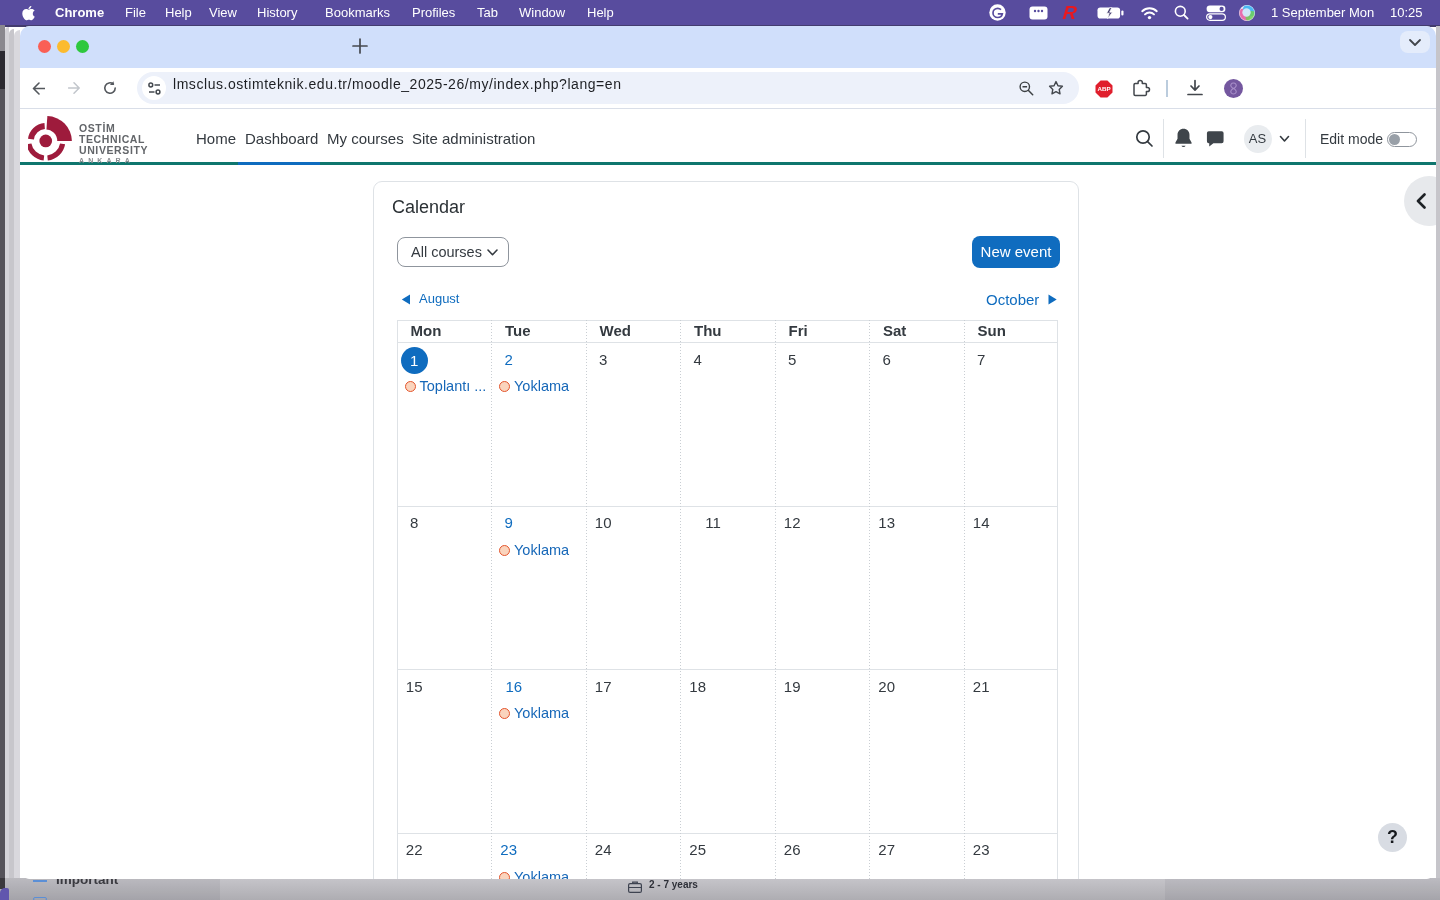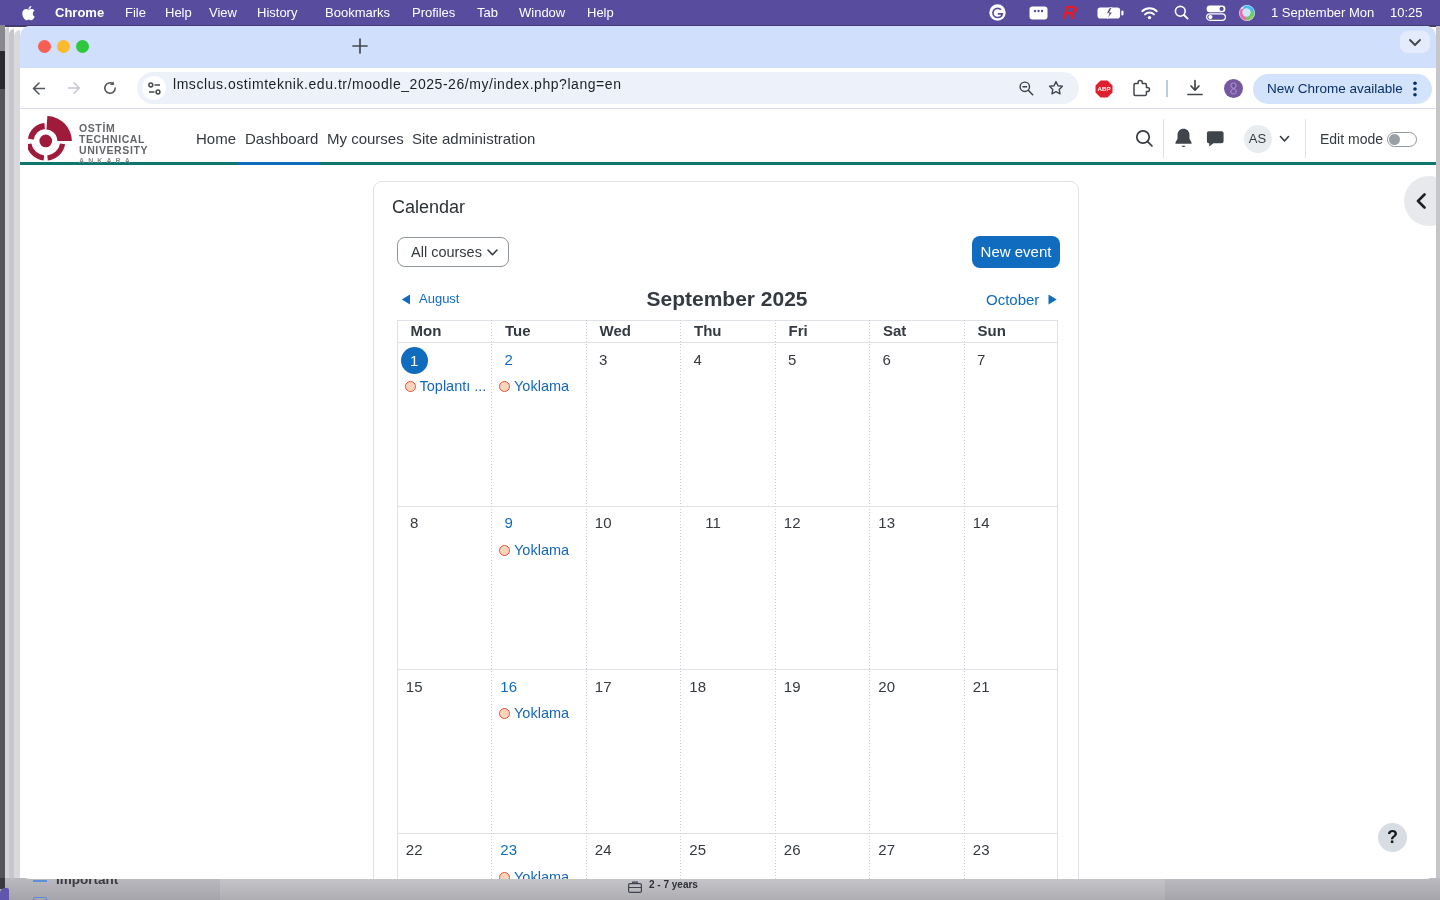--- a/index.html
+++ b/index.html
@@ -177,28 +177,20 @@
       </svg>
     <div style="position:absolute;left:1146px;top:12px;width:1.5px;height:17px;background:#bcd;"></div>
     <svg style="position:absolute;left:1166px;top:11px" width="18" height="18" viewBox="0 0 18 18">
         <path d="M9 1.5v9.5M5 7l4 4.2L13 7" fill="none" stroke="#43474d" stroke-width="1.7" stroke-linecap="round" stroke-linejoin="round"></path>
         <path d="M2 15.5h14" stroke="#43474d" stroke-width="1.7" stroke-linecap="round"></path>
       </svg>
     <div style="position:absolute;left:1203.5px;top:10.5px;width:19px;height:19px;border-radius:50%;background:#74579f;"></div>
     <svg style="position:absolute;left:1203.5px;top:10.5px" width="19" height="19" viewBox="0 0 19 19">
         <path d="M9.5 9.5c-2.2-1-3.4-2.7-2.4-4.3s3.8-1.5 4.8 0-0.2 3.3-2.4 4.3c-2.2 1-3.4 2.7-2.4 4.3s3.8 1.5 4.8 0-0.2-3.3-2.4-4.3z" fill="none" stroke="#a88fc9" stroke-width="1.1"></path>
       </svg>
-    <div id="newchrome">
-        <span style="position:absolute;left:14px;top:7px;font-size:13.5px;">New Chrome available</span>
-      <svg style="position:absolute;left:160px;top:7px" width="4" height="16" viewBox="0 0 4 16">
-          <circle cx="2" cy="2.2" r="1.8" fill="#07306b"></circle>
-          <circle cx="2" cy="8" r="1.8" fill="#07306b"></circle>
-          <circle cx="2" cy="13.8" r="1.8" fill="#07306b"></circle>
-        </svg>
-    </div>
   </div>
   <div id="page">
     <div id="navbar">
       <svg style="position:absolute;left:8px;top:7px" width="46" height="46" viewBox="0 0 48 48">
           <path d="M20.2 0.1 A26.5 26.5 0 0 1 45.8 26 L18.5 26 Z" fill="#9e1b3c"></path>
           <circle cx="18.5" cy="26" r="12" fill="#fff"></circle>
           <circle cx="18.5" cy="26" r="6.6" fill="#9e1b3c"></circle>
           <path d="M36.1 29.1 A17.9 17.9 0 0 1 20.4 43.8" fill="none" stroke="#9e1b3c" stroke-width="5.4"></path>
           <path d="M16.6 43.8 A17.9 17.9 0 0 1 0.9 29.1" fill="none" stroke="#9e1b3c" stroke-width="5.4"></path>
           <path d="M3.1 24.1 A15.5 15.5 0 0 1 17.4 10.5" fill="none" stroke="#9e1b3c" stroke-width="6.2"></path>
@@ -240,21 +232,20 @@
       <div style="position:absolute;left:23px;top:55px;width:112px;height:30px;border:1px solid #8f959d;border-radius:8px;"></div>
       <div style="position:absolute;left:37px;top:62px;font-size:14.5px;color:#343a40;">All courses</div>
       <svg style="position:absolute;left:113px;top:67px" width="11" height="7" viewBox="0 0 11 7">
           <path d="M1 1 5.5 5.7 10 1" fill="none" stroke="#343a40" stroke-width="1.6" stroke-linecap="round" stroke-linejoin="round"></path>
         </svg>
       <div style="position:absolute;left:598px;top:54px;width:88px;height:32px;border-radius:8px;background:#0f6cbf;color:#fff;font-size:15px;text-align:center;line-height:32px;">New event</div>
       <svg style="position:absolute;left:27px;top:112px" width="10" height="11" viewBox="0 0 10 11">
           <path d="M9 0.5v10L0.8 5.5z" fill="#0f6cbf"></path>
         </svg>
       <div class="blue" style="position:absolute;left:45px;top:109px;font-size:13px;">August</div>
-      <div style="position:absolute;left:0;top:105px;width:706px;text-align:center;font-size:21px;font-weight:bold;color:#343a40;">September 2025</div>
       <div class="blue" style="position:absolute;left:612px;top:109px;font-size:15px;">October</div>
       <svg style="position:absolute;left:673px;top:112px" width="11" height="11" viewBox="0 0 10 11">
           <path d="M1 0.5v10L9.2 5.5z" fill="#0f6cbf"></path>
         </svg>
       <div id="caltable">
         <div class="hline" style="top:0;"></div>
         <div class="hline" style="top:22px;"></div>
         <div class="hline" style="top:185.5px;"></div>
         <div class="hline" style="top:349px;"></div>
         <div class="hline" style="top:512.5px;"></div>
@@ -284,21 +275,21 @@
         <div class="evt" style="left:102.5px;top:58px;"><span class="evt-ic"></span>Yoklama</div>
         <div class="daynum" style="left:4.2px;top:194px;">8</div>
         <div class="daynum daylink" style="left:98.7px;top:194px;">9</div>
         <div class="daynum" style="left:193.2px;top:194px;">10</div>
         <div class="daynum" style="left:303px;top:194px;">11</div>
         <div class="daynum" style="left:382.2px;top:194px;">12</div>
         <div class="daynum" style="left:476.7px;top:194px;">13</div>
         <div class="daynum" style="left:571.2px;top:194px;">14</div>
         <div class="evt" style="left:102.5px;top:221.5px;"><span class="evt-ic"></span>Yoklama</div>
         <div class="daynum" style="left:4.2px;top:357.5px;">15</div>
-        <div class="daynum daylink" style="left:98.7px;top:357.5px;">16</div>
+        <div class="daynum daylink" style="left:98.7px;top:357.5px;text-align:right;">16</div>
         <div class="daynum" style="left:193.2px;top:357.5px;">17</div>
         <div class="daynum" style="left:287.7px;top:357.5px;">18</div>
         <div class="daynum" style="left:382.2px;top:357.5px;">19</div>
         <div class="daynum" style="left:476.7px;top:357.5px;">20</div>
         <div class="daynum" style="left:571.2px;top:357.5px;">21</div>
         <div class="evt" style="left:102.5px;top:385px;"><span class="evt-ic"></span>Yoklama</div>
         <div class="daynum" style="left:4.2px;top:521px;">22</div>
         <div class="daynum daylink" style="left:98.7px;top:521px;">23</div>
         <div class="daynum" style="left:193.2px;top:521px;">24</div>
         <div class="daynum" style="left:287.7px;top:521px;">25</div>

